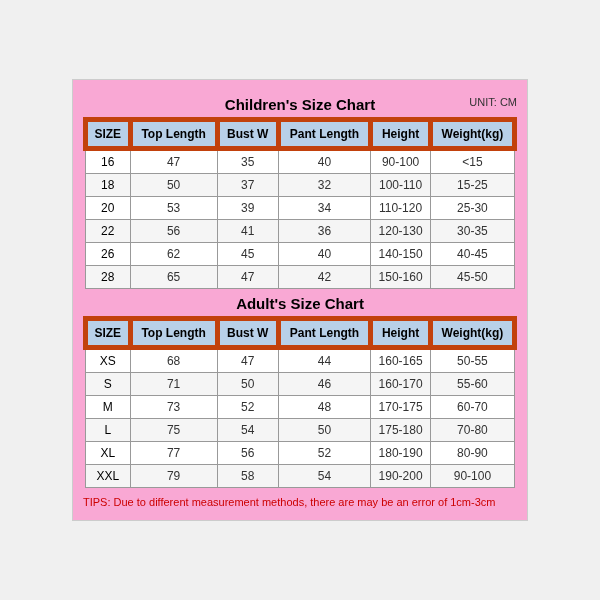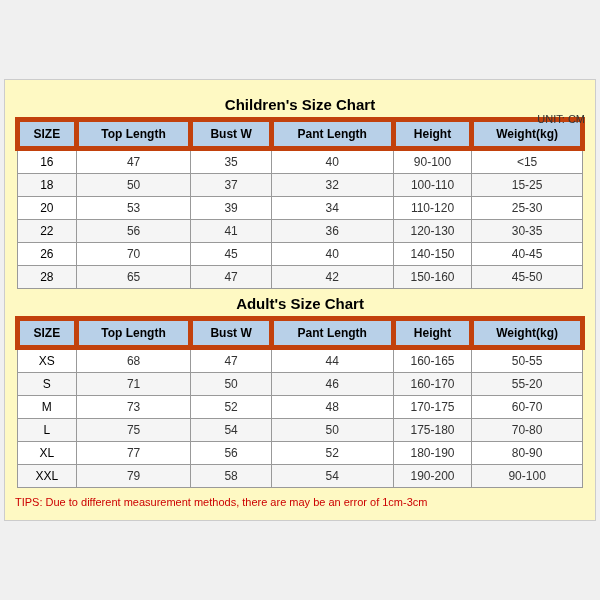--- a/index.html
+++ b/index.html
@@ -6,36 +6,36 @@
     body {
       width: 600px;
       height: 600px;
       display: flex;
       align-items: center;
       justify-content: center;
       background: #f0f0f0;
       font-family: Arial, sans-serif;
     }
     .chart-container {
-      background: #fef9c3;
+      background: #f9a8d4;
       border: 1px solid #ccc;
-      width: 592px;
+      width: 456px;
       padding: 10px;
     }
     .section-title {
       text-align: center;
       font-size: 15px;
       font-weight: bold;
       padding: 6px 0 4px 0;
       position: relative;
     }
     .unit-label {
       position: absolute;
       right: 0;
-      top: 23px;
+      top: 6px;
       font-size: 11px;
       font-weight: normal;
       color: #333;
     }
     table {
       width: 100%;
       border-collapse: collapse;
       font-size: 12px;
     }
     th {
@@ -120,21 +120,21 @@
         <tr>
           <td class="size-cell">22</td>
           <td>56</td>
           <td>41</td>
           <td>36</td>
           <td>120-130</td>
           <td>30-35</td>
         </tr>
         <tr>
           <td class="size-cell">26</td>
-          <td>70</td>
+          <td>62</td>
           <td>45</td>
           <td>40</td>
           <td>140-150</td>
           <td>40-45</td>
         </tr>
         <tr>
           <td class="size-cell">28</td>
           <td>65</td>
           <td>47</td>
           <td>42</td>
@@ -167,21 +167,21 @@
             <td>44</td>
             <td>160-165</td>
             <td>50-55</td>
           </tr>
           <tr>
             <td class="size-cell">S</td>
             <td>71</td>
             <td>50</td>
             <td>46</td>
             <td>160-170</td>
-            <td>55-20</td>
+            <td>55-60</td>
           </tr>
           <tr>
             <td class="size-cell">M</td>
             <td>73</td>
             <td>52</td>
             <td>48</td>
             <td>170-175</td>
             <td>60-70</td>
           </tr>
           <tr>

